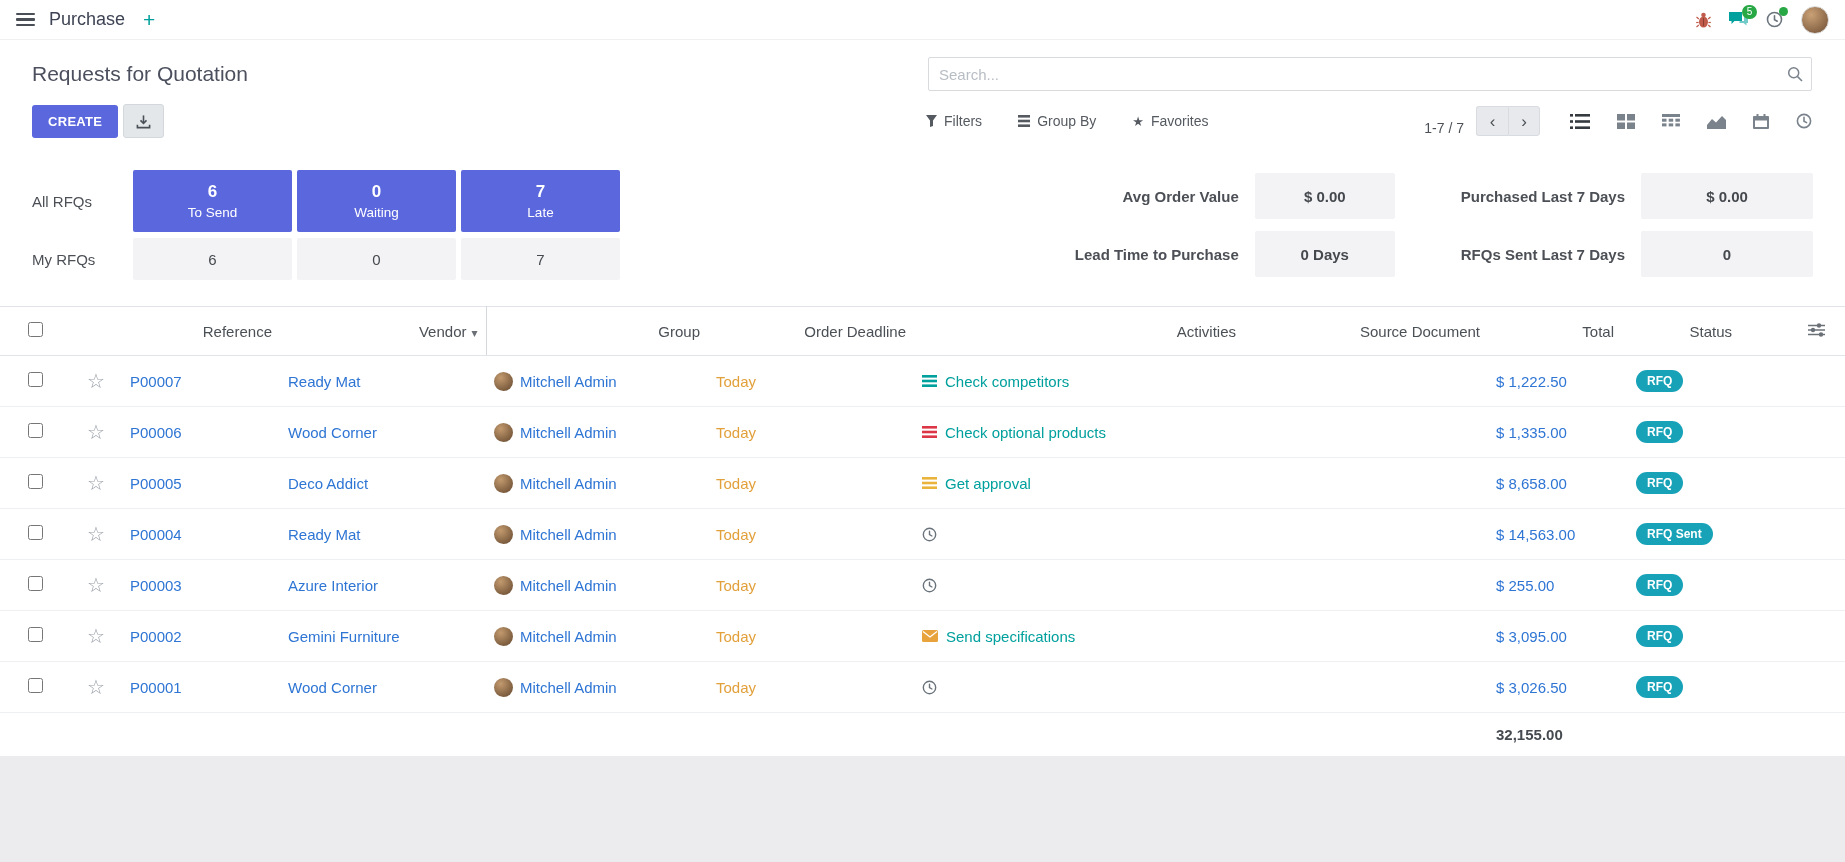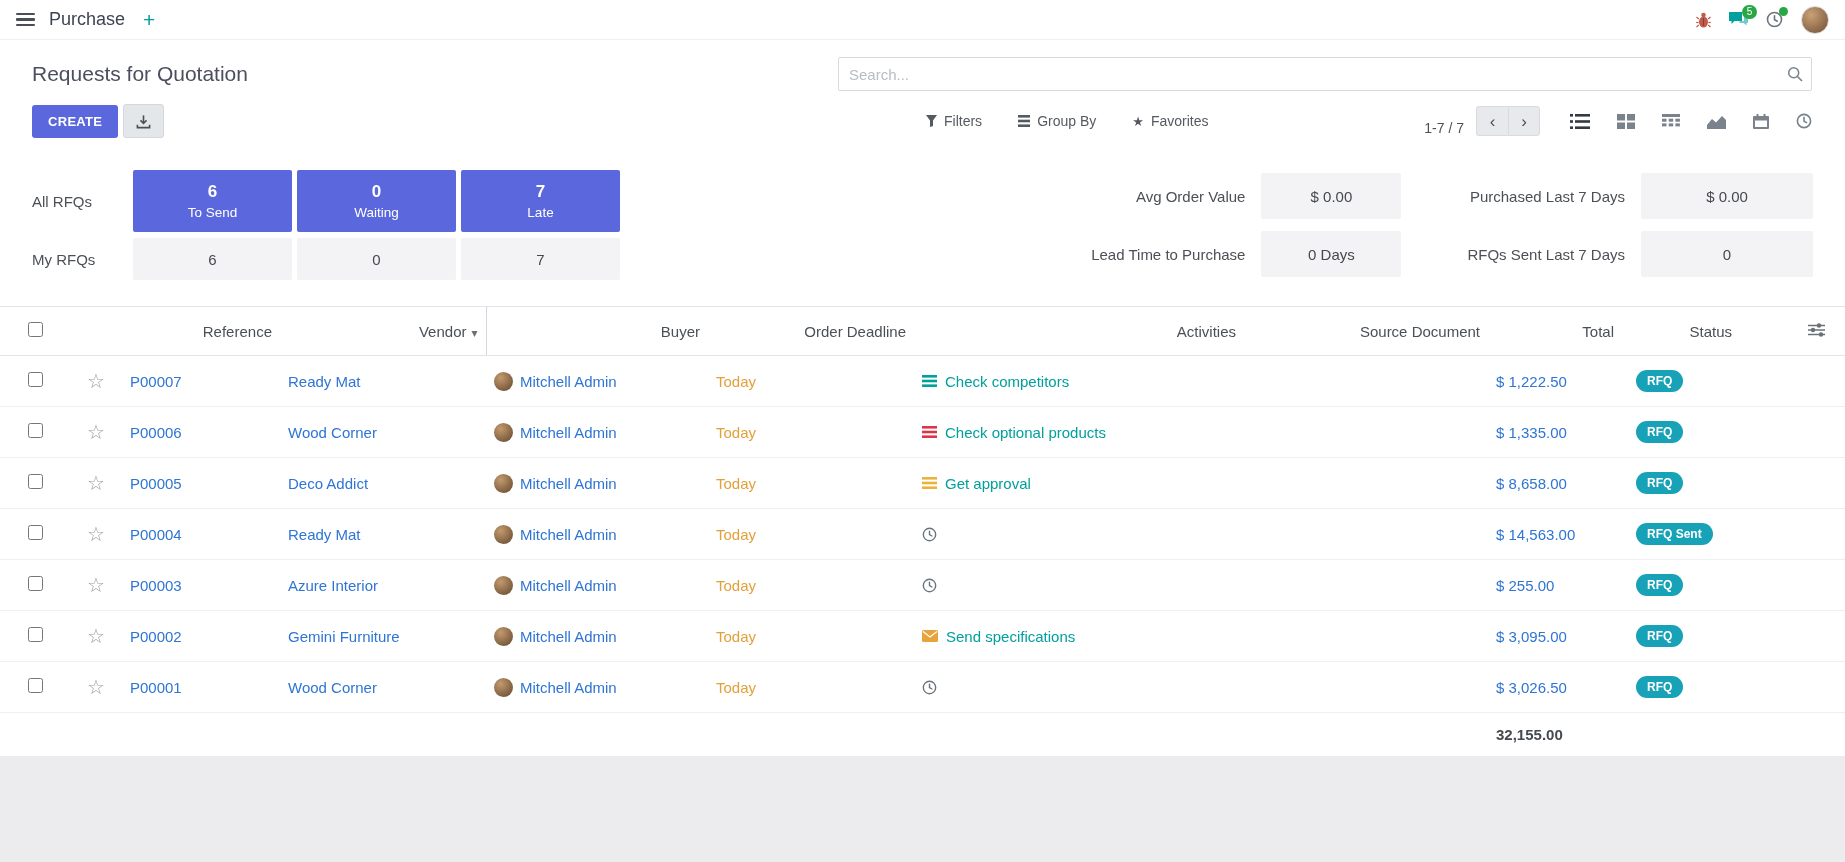--- a/index.html
+++ b/index.html
@@ -35,21 +35,21 @@
   .nav-avatar {
     width: 28px; height: 28px; border-radius: 50%;
     background: radial-gradient(circle at 35% 30%, #caa176, #6e4e34);
     border: 1px solid #d9d9d9; cursor: pointer;
   }
 
   
   .control-panel { background: #fff; padding: 16px 33px 14px 32px; }
   .cp-row1 { display: flex; align-items: center; justify-content: space-between; height: 36px; }
   .page-title { font-size: 21px; font-weight: 400; color: #4c505e; }
-  .search-box { position: relative; width: 974px; }
+  .search-box { position: relative; width: 884px; }
   .search-box input {
     width: 100%; height: 34px; border: 1px solid #d8dadd; border-radius: 2px;
     padding: 0 34px 0 10px; font-size: 15px; font-family: inherit; color: #495057; outline: none;
   }
   .search-box input::placeholder { color: #b8bdc4; }
   .search-icon { position: absolute; right: 9px; top: 9px; cursor: pointer; }
 
   .cp-row2 { display: flex; align-items: center; margin-top: 12px; }
   .cp-left { display: flex; align-items: center; gap: 5px; }
   .btn-create {
@@ -88,21 +88,21 @@
     height: 62px; background: var(--primary, #5B67DD); color: #fff; border-radius: 2px;
     display: flex; flex-direction: column; align-items: center; justify-content: center; gap: 3px;
     cursor: pointer; text-decoration: none;
   }
   .stat-count { font-size: 17px; font-weight: 700; }
   .stat-label { font-size: 13.5px; }
   .stat-my {
     height: 42px; background: #f3f3f5; color: #45494e; border-radius: 2px;
     display: flex; align-items: center; justify-content: center; font-size: 15px; cursor: pointer;
   }
-  .dash-right { margin-left: auto; display: flex; gap: 66px; }
+  .dash-right { margin-left: auto; display: flex; gap: 66px; font-weight: bold; }
   .metric-group { display: grid; grid-template-columns: auto 140px; gap: 12px 16px; align-items: center; }
   .metric-group.wide { grid-template-columns: auto 172px; }
   .metric-label { text-align: right; font-size: 15px; color: #4c5056; }
   .metric-value {
     height: 46px; background: #f3f3f5; border-radius: 2px;
     display: flex; align-items: center; justify-content: center; font-size: 15px; color: #45494e;
   }
 
   
   .list-view { background: #fff; }
@@ -373,21 +373,21 @@
           <col class="c-total">
           <col class="c-status">
           <col class="c-extra">
       </colgroup>
       <thead>
         <tr>
           <th class="center"><input type="checkbox" style=""></th>
           <th></th>
           <th><span>Reference</span></th>
           <th class="c-vendor-th"><span>Vendor</span><span class="sort-glyph">▾</span></th>
-          <th><span>Buyer</span></th>
+          <th><span>Group</span></th>
           <th><span>Order Deadline</span></th>
           <th><span>Activities</span></th>
           <th><span>Source Document</span></th>
           <th class="num"><span>Total</span></th>
           <th><span>Status</span></th>
           <th style="text-align:right;">
             <span class="col-options">
               <svg width="17" height="14" viewBox="0 0 17 14">
                   <g stroke="currentColor" stroke-width="1.5">
                     <line x1="0" y1="2.5" x2="17" y2="2.5"></line>

